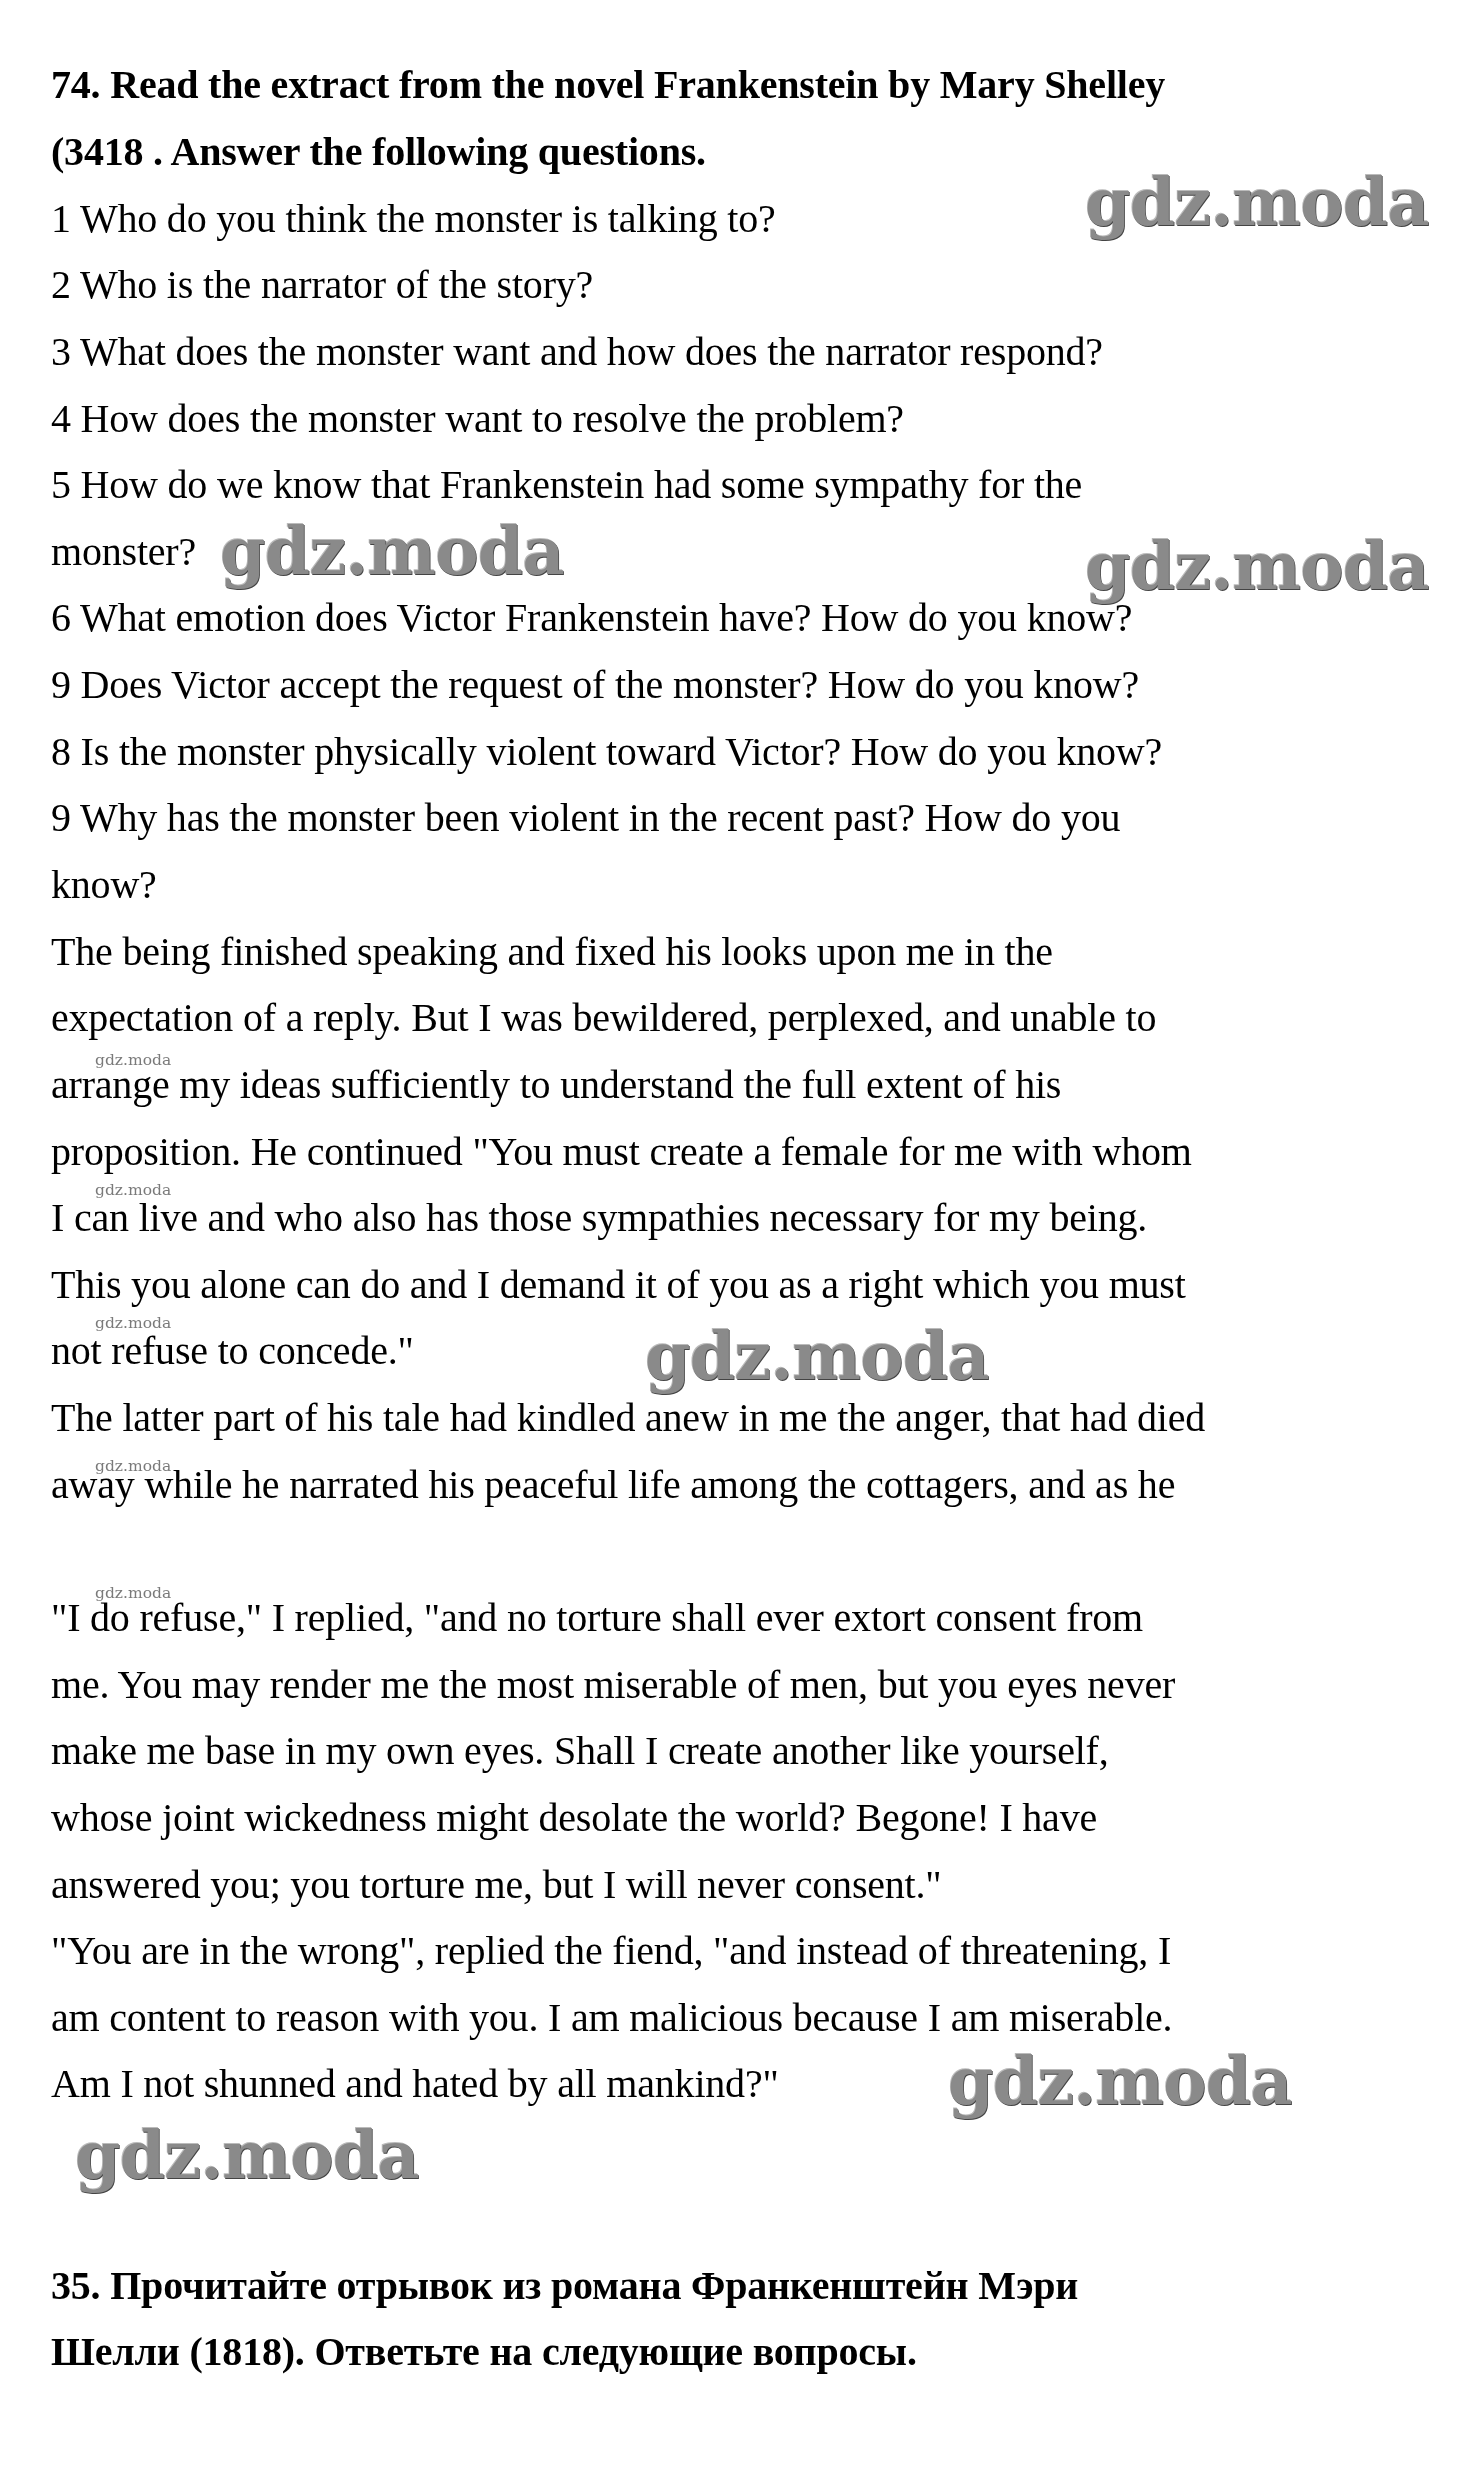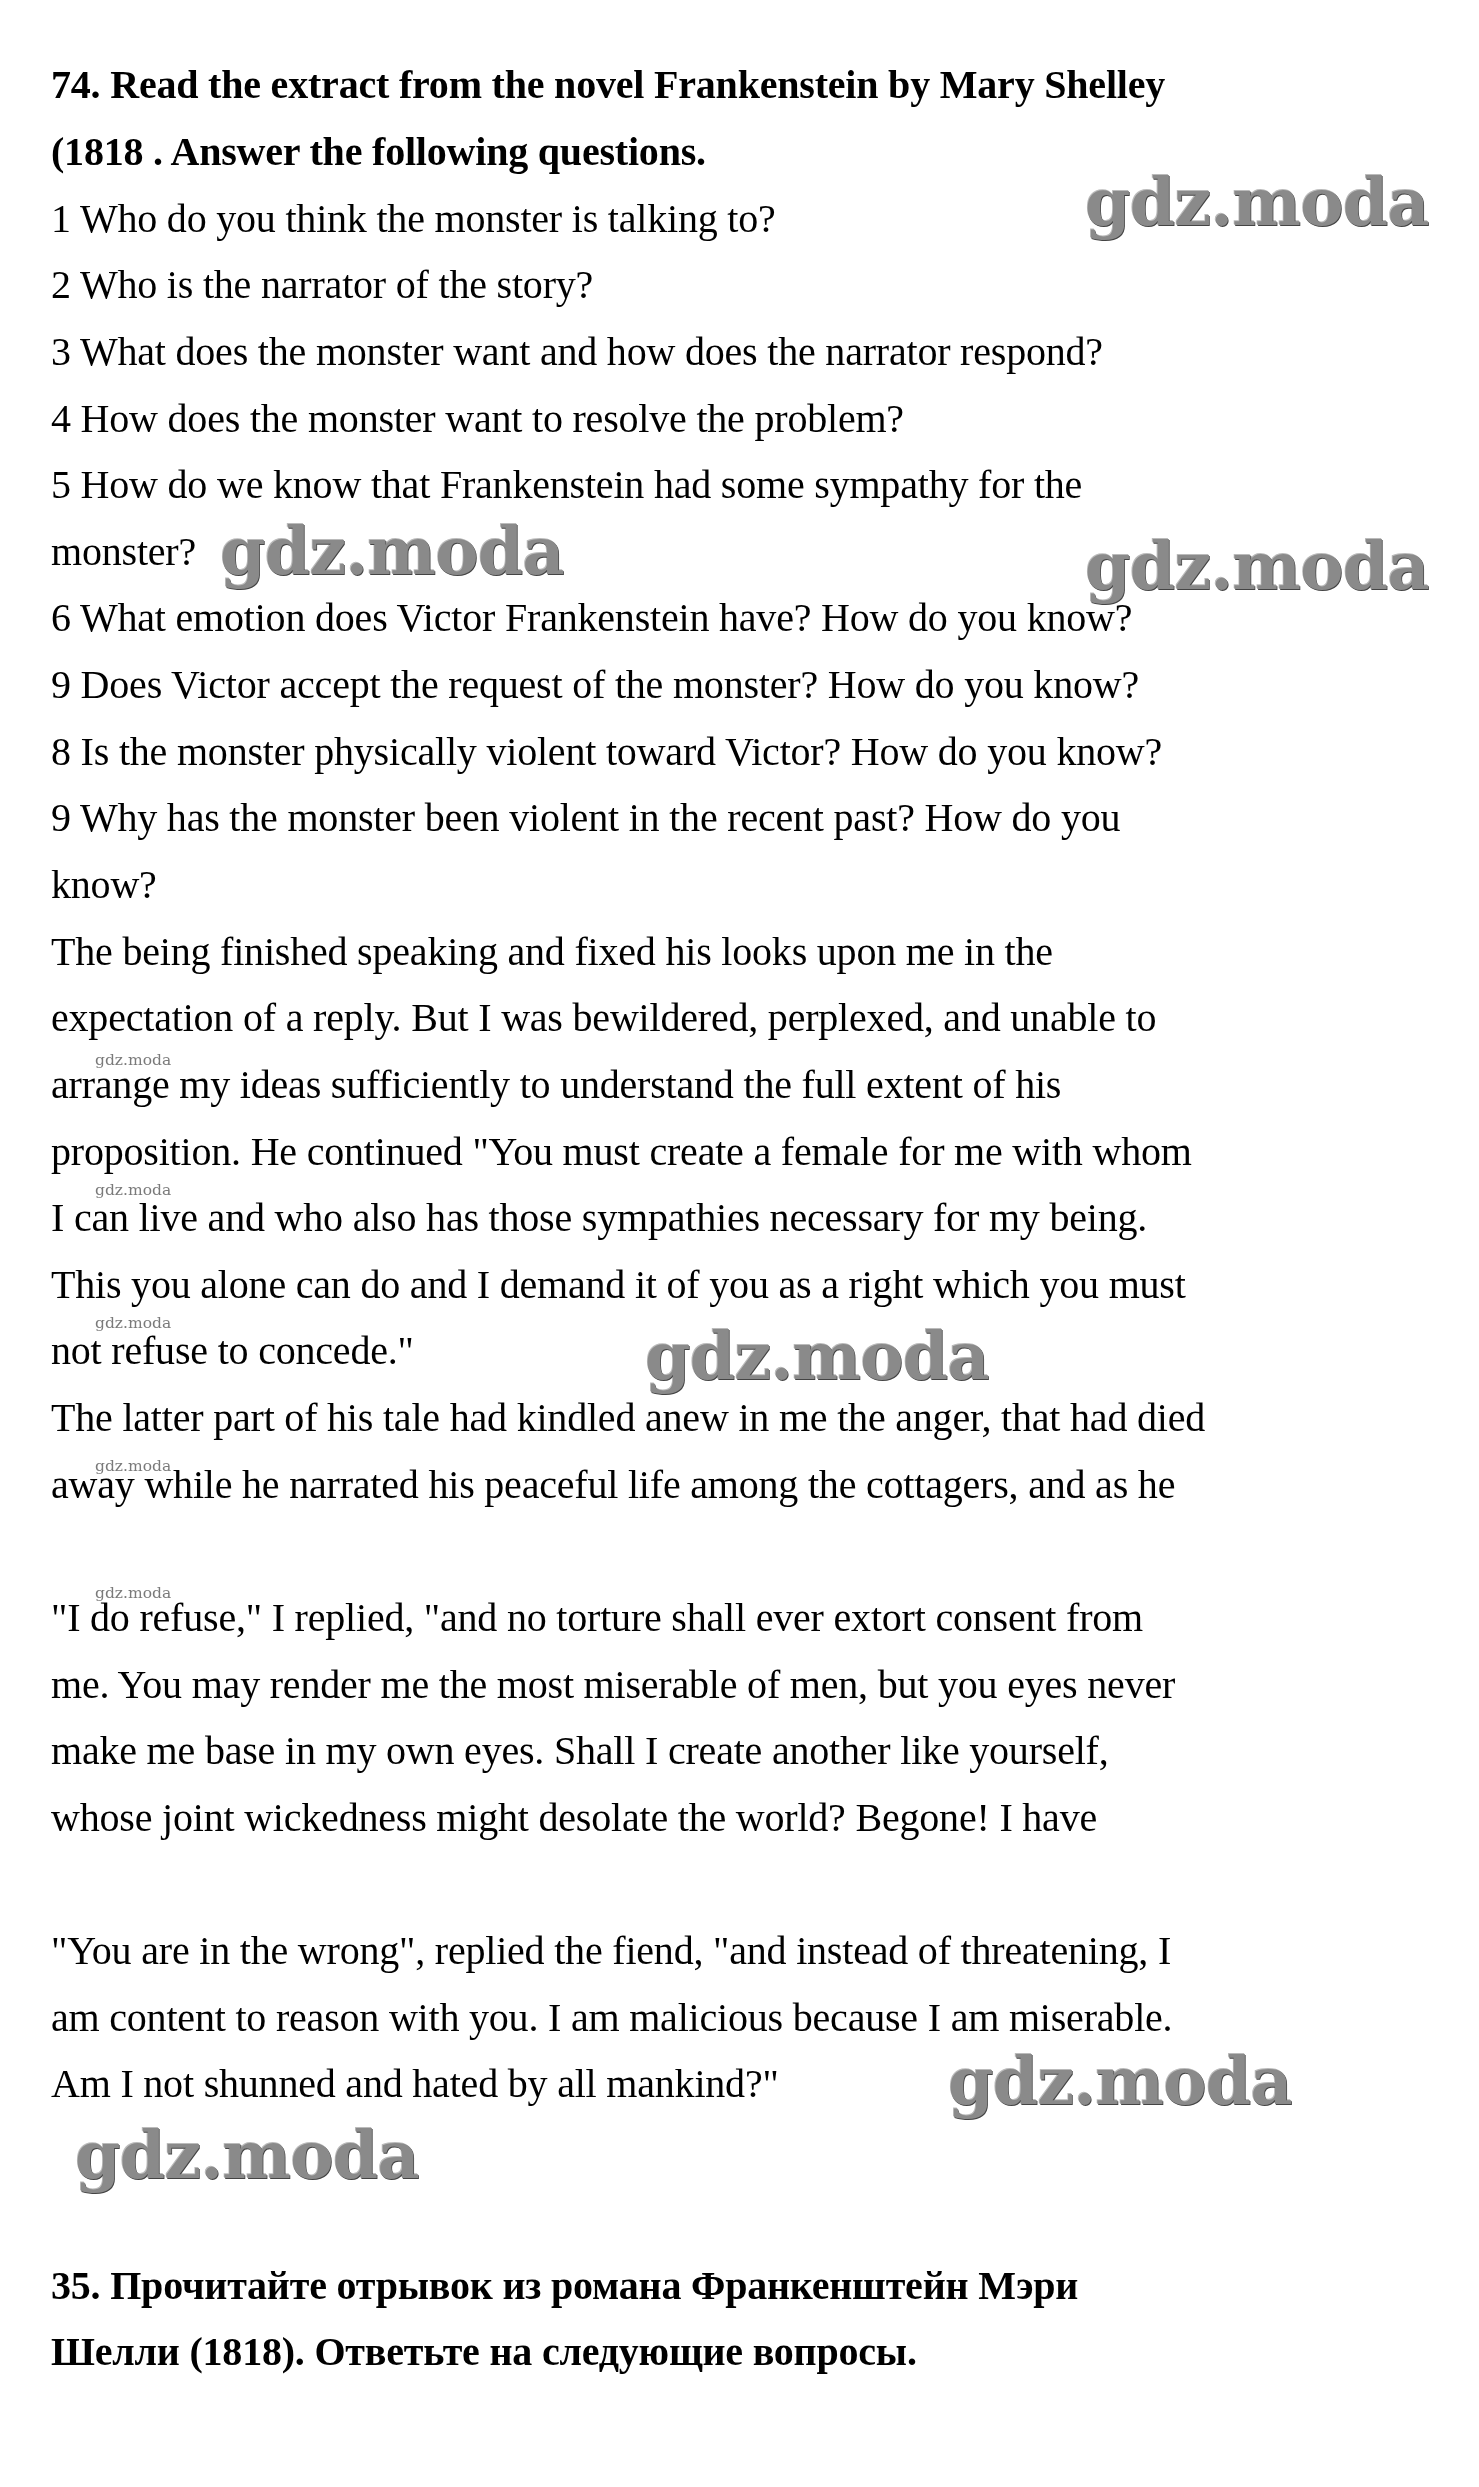--- a/index.html
+++ b/index.html
@@ -14,21 +14,21 @@
         background: repeating-linear-gradient(0deg, transparent 0 1.5px, rgba(255,255,255,0) 1.5px 3.1px); }
   .wm.big { font-size:65px; line-height:70px; }
   .wm.small { font-size:15.5px; line-height:17px; color:#7a7a7a; text-shadow:none; letter-spacing:0; font-weight:normal; }
 </style>
 </head>
 <body>
 
 <div class="page">
 
   <div class="line bold" style="top:50px">74. Read the extract from the novel Frankenstein by Mary Shelley</div>
-  <div class="line bold" style="top:117px">(1818 . Answer the following questions.</div>
+  <div class="line bold" style="top:117px">(3418 . Answer the following questions.</div>
 
   <div class="line" style="top:184px">1 Who do you think the monster is talking to?</div>
   <div class="line" style="top:250px">2 Who is the narrator of the story?</div>
   <div class="line" style="top:317px">3 What does the monster want and how does the narrator respond?</div>
   <div class="line" style="top:384px">4 How does the monster want to resolve the problem?</div>
   <div class="line" style="top:450px">5 How do we know that Frankenstein had some sympathy for the</div>
   <div class="line" style="top:517px">monster?</div>
   <div class="line" style="top:583px">6 What emotion does Victor Frankenstein have? How do you know?</div>
   <div class="line" style="top:650px">9 Does Victor accept the request of the monster? How do you know?</div>
   <div class="line" style="top:717px">8 Is the monster physically violent toward Victor? How do you know?</div>
@@ -41,20 +41,21 @@
   <div class="line" style="top:1117px">proposition. He continued "You must create a female for me with whom</div>
   <div class="line" style="top:1183px">I can live and who also has those sympathies necessary for my being.</div>
   <div class="line" style="top:1250px">This you alone can do and I demand it of you as a right which you must</div>
   <div class="line" style="top:1316px">not refuse to concede."</div>
   <div class="line" style="top:1383px">The latter part of his tale had kindled anew in me the anger, that had died</div>
   <div class="line" style="top:1450px">away while he narrated his peaceful life among the cottagers, and as he</div>
   <div class="line" style="top:1583px">"I do refuse," I replied, "and no torture shall ever extort consent from</div>
   <div class="line" style="top:1650px">me. You may render me the most miserable of men, but you eyes never</div>
   <div class="line" style="top:1716px">make me base in my own eyes. Shall I create another like yourself,</div>
   <div class="line" style="top:1783px">whose joint wickedness might desolate the world? Begone! I have</div>
+  <div class="line" style="top:1850px">answered you; you torture me, but I will never consent."</div>
   <div class="line" style="top:1916px">"You are in the wrong", replied the fiend, "and instead of threatening, I</div>
   <div class="line" style="top:1983px">am content to reason with you. I am malicious because I am miserable.</div>
   <div class="line" style="top:2049px">Am I not shunned and hated by all mankind?"</div>
 
   <div class="line bold" style="top:2251px">35. Прочитайте отрывок из романа Франкенштейн Мэри</div>
   <div class="line bold" style="top:2317px">Шелли (1818). Ответьте на следующие вопросы.</div>
 
   <div class="wm big" style="left:1085px; top:155px">gdz.moda</div>
   <div class="wm big" style="left:220px; top:504px">gdz.moda</div>
   <div class="wm big" style="left:1085px; top:519px">gdz.moda</div>

